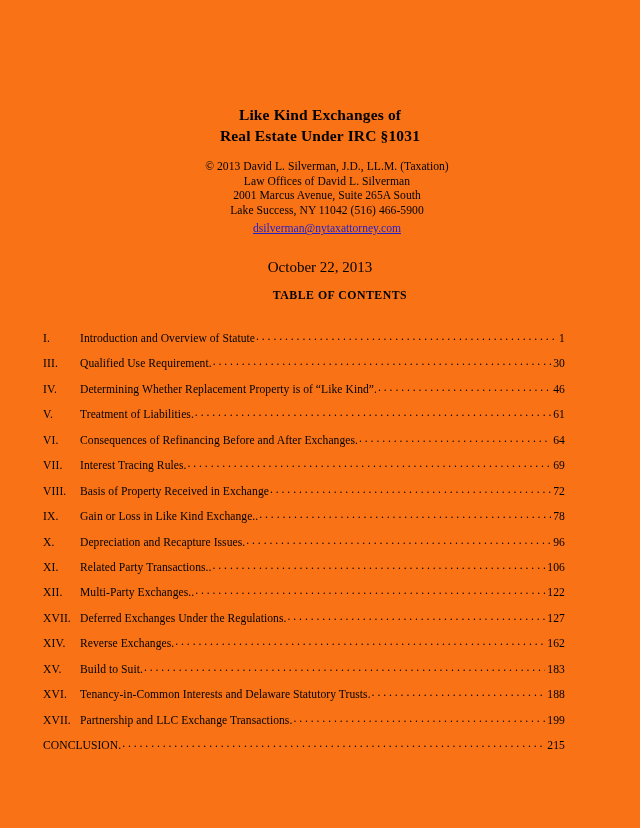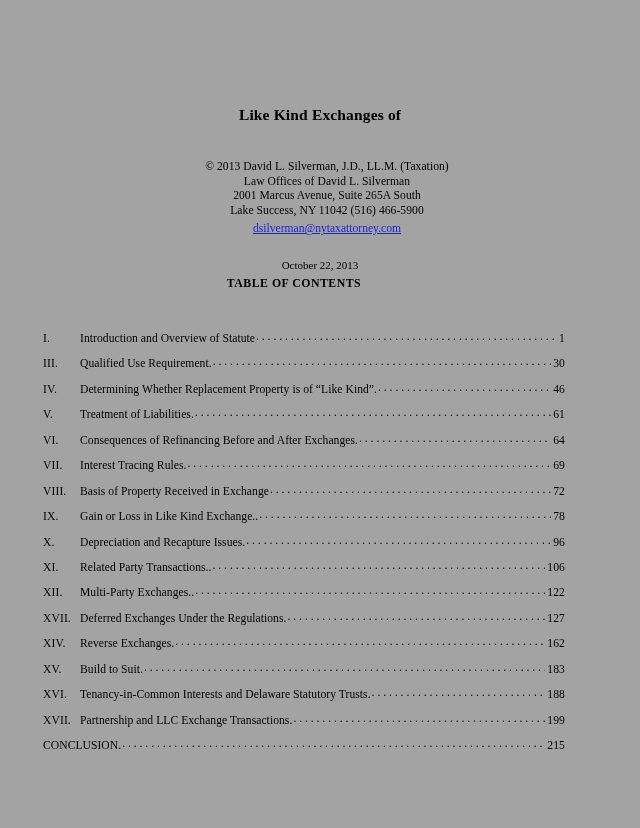--- a/index.html
+++ b/index.html
@@ -14,21 +14,21 @@
     font-family: "Liberation Serif", "DejaVu Serif", serif;
     color: #000000;
     -webkit-font-smoothing: antialiased;
   }
   .page {
     position: absolute;
     left: 0;
     top: 0;
     width: 640px;
     height: 828px;
-    background: #a3a3a3;
+    background: #f97316;
     overflow: hidden;
     text-decoration: underline;
   }
 
   
   .title-block {
     position: absolute;
     left: 0;
     top: 104px;
     width: 640px;
@@ -63,33 +63,34 @@
     cursor: pointer;
   }
 
   
   .doc-date {
     position: absolute;
     left: 0;
     top: 259px;
     width: 640px;
     text-align: center;
-    font-size: 11px;
+    font-size: 15px;
   }
 
   
   .toc-heading {
     position: absolute;
     left: 0;
-    top: 276px;
+    top: 288px;
     width: 588px;
     text-align: center;
     font-size: 11.8px;
     font-weight: bold;
     letter-spacing: 0.5px;
+    padding-left: 46px;
   }
 
   
   .toc {
     position: absolute;
     left: 43px;
     top: 320px;
     width: 522px;
   }
   .toc-row {
@@ -137,20 +138,21 @@
     margin-left: 0;
   }
 </style>
 </head>
 <body>
 
 <div class="page">
 
   <div class="title-block">
     <div class="doc-title-line">Like Kind Exchanges of</div>
+    <div class="doc-title-line">Real Estate Under IRC §1031</div>
   </div>
 
   <div class="byline-block">
     <div class="byline-line">© 2013 David L. Silverman, J.D., LL.M. (Taxation)</div>
     <div class="byline-line">Law Offices of David L. Silverman</div>
     <div class="byline-line">2001 Marcus Avenue, Suite 265A South</div>
     <div class="byline-line">Lake Success, NY 11042 (516) 466-5900</div>
     <div><a class="email-link" href="#" style="color: rgb(34, 34, 204); margin-top: 39px;">dsilverman@nytaxattorney.com</a></div>
   </div>
 

